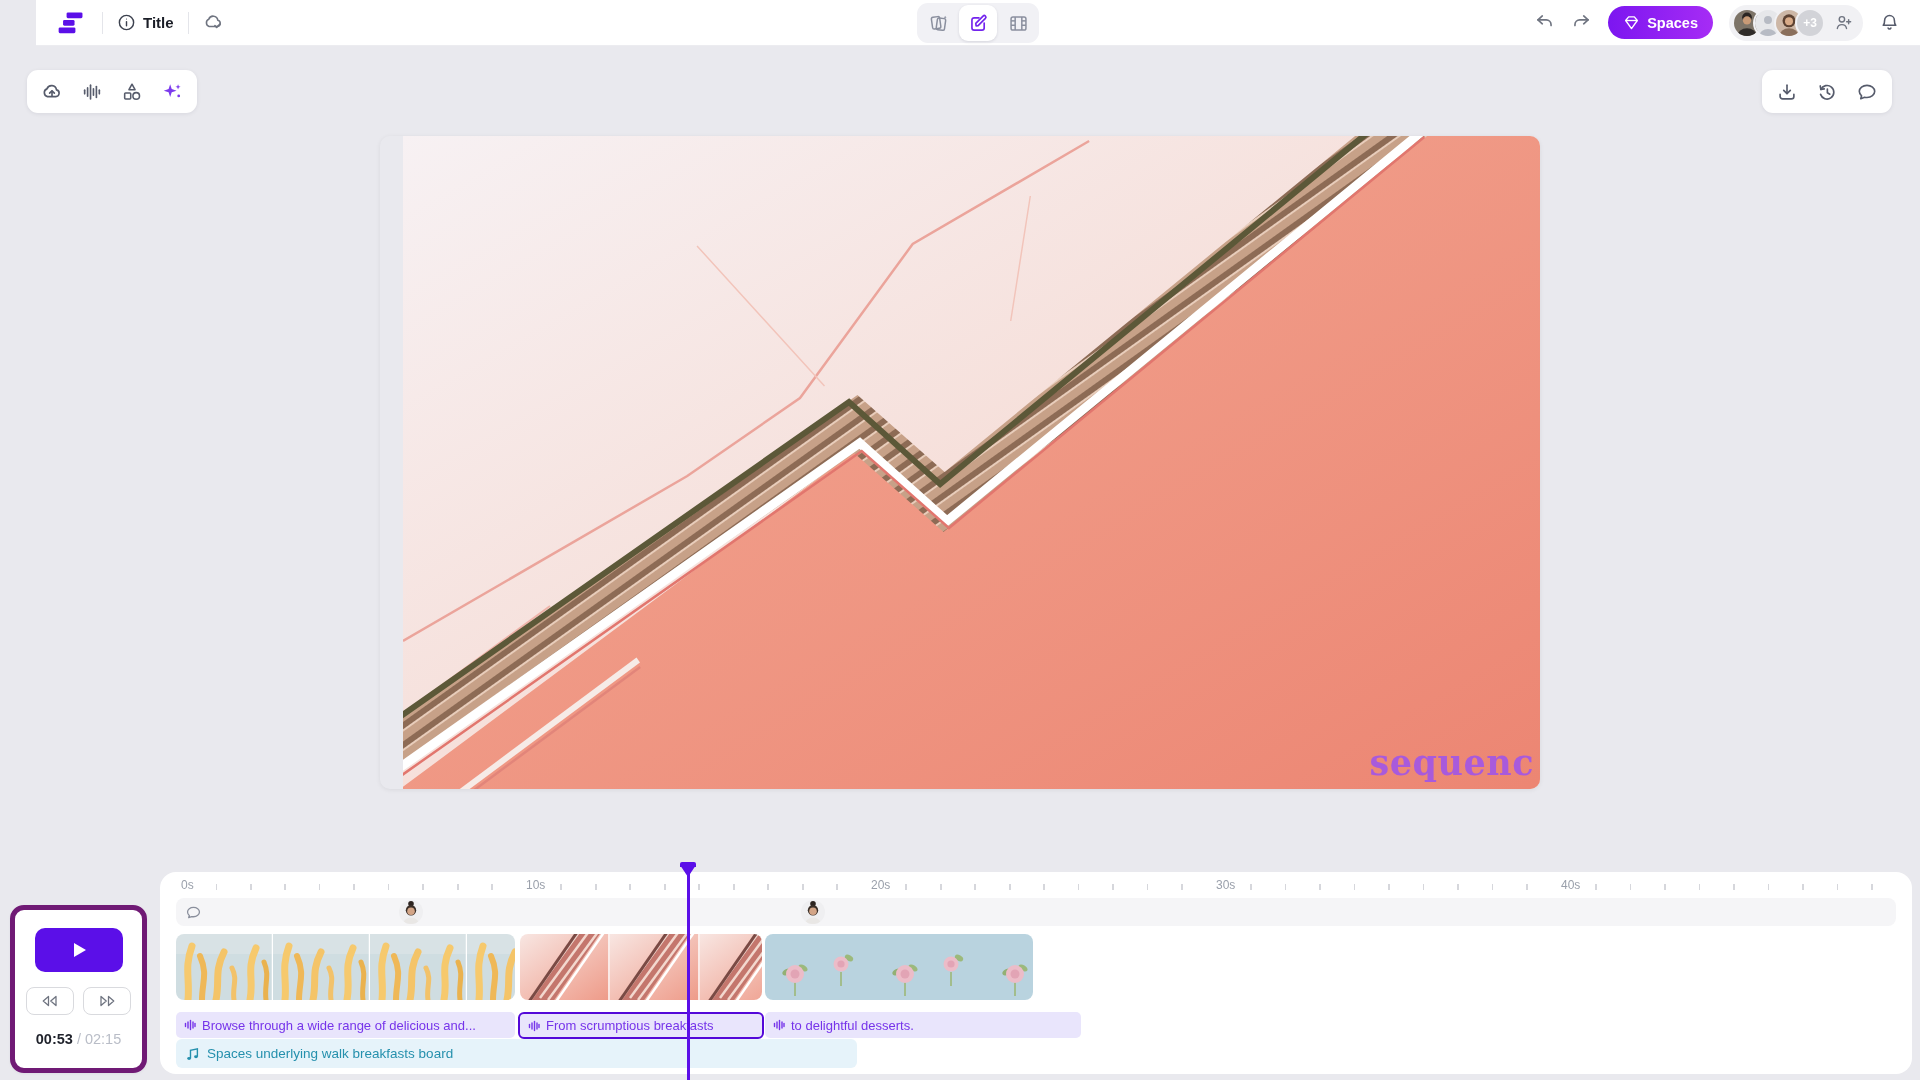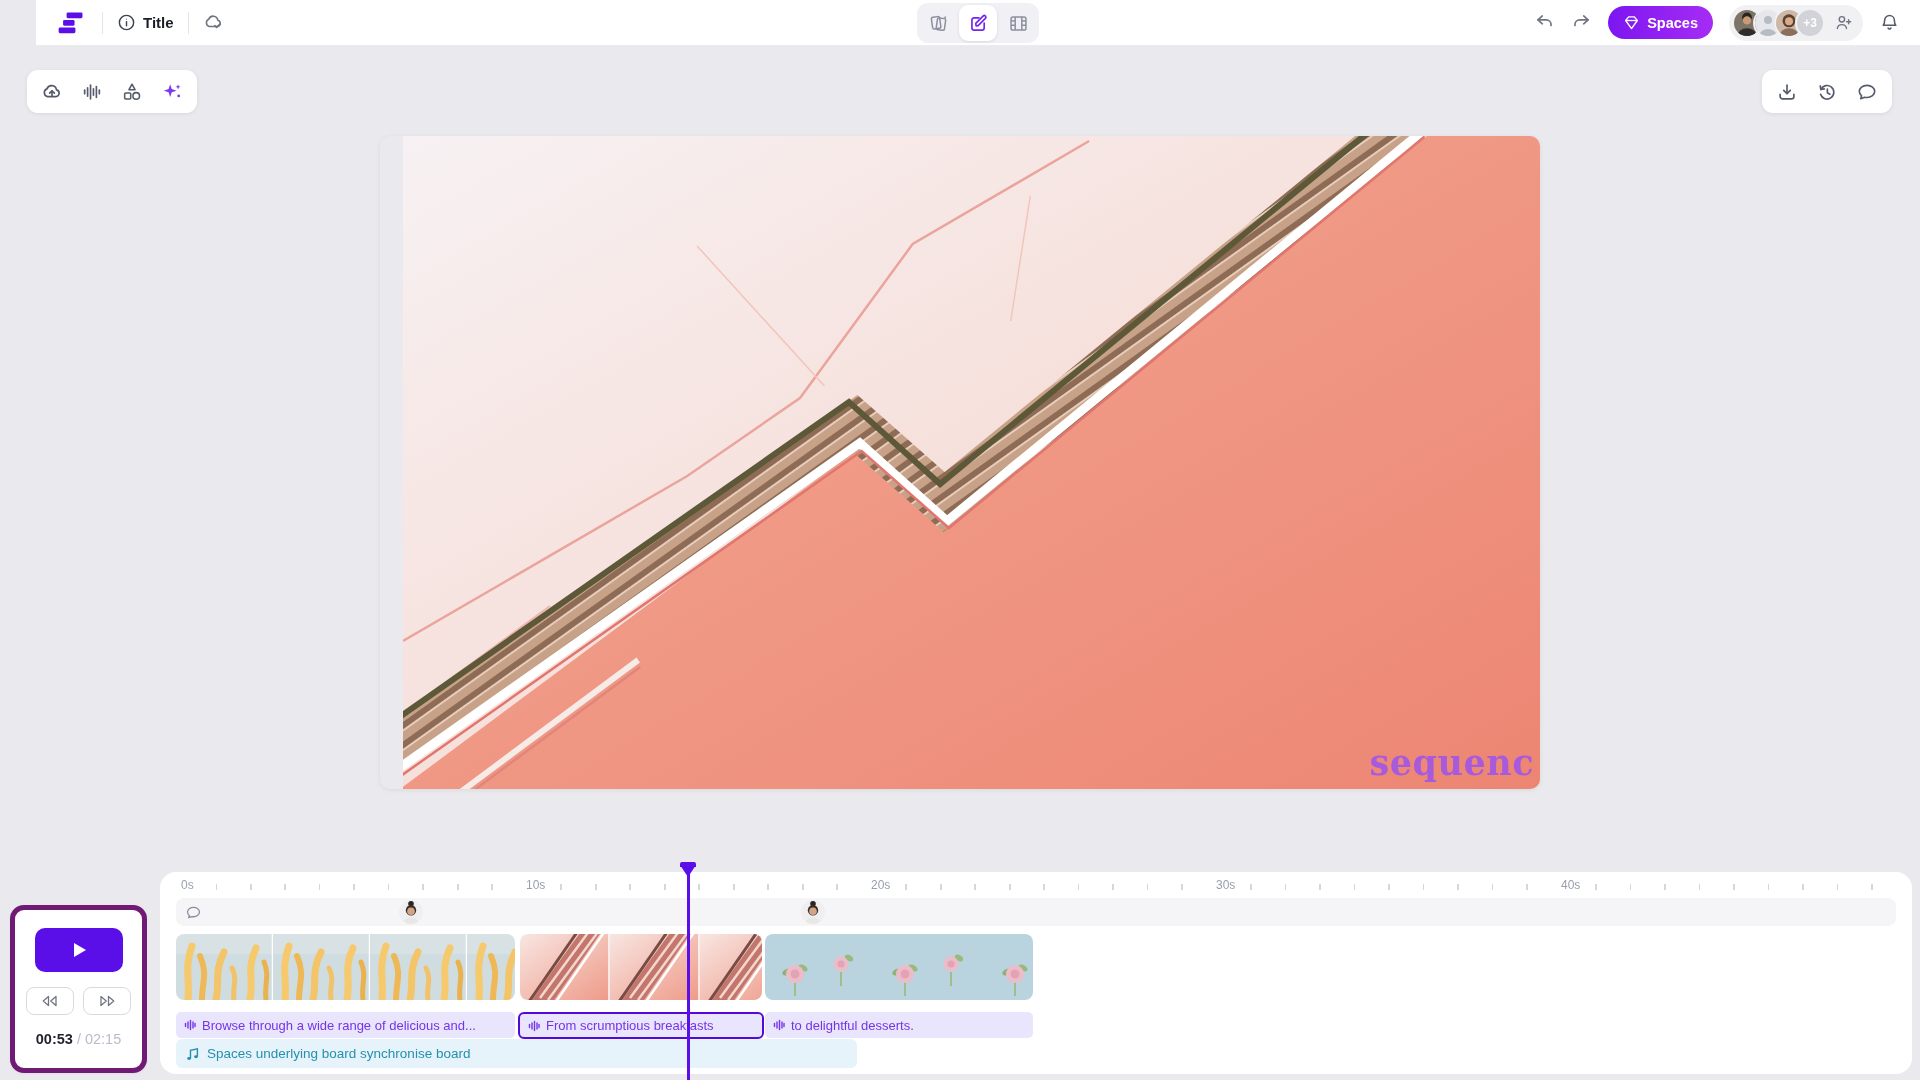--- a/index.html
+++ b/index.html
@@ -459,39 +459,39 @@
         <div class="caption-chip selected" style="left:358px; width:246px;">
           <svg width="12" height="12" viewBox="0 0 12 12" stroke="#7634ea" stroke-width="1.4" stroke-linecap="round">
             <line x1="1.5" y1="4.5" x2="1.5" y2="7.5"></line>
               <line x1="4" y1="3" x2="4" y2="9"></line>
             <line x1="6.5" y1="1.5" x2="6.5" y2="10.5"></line>
               <line x1="9" y1="3" x2="9" y2="9"></line>
               <line x1="11" y1="4.5" x2="11" y2="7.5"></line>
           </svg>
           <span>From scrumptious breakfasts</span>
         </div>
-        <div class="caption-chip" style="left:605px; width:268px;">
+        <div class="caption-chip" style="left:605px; width:316px;">
           <svg width="12" height="12" viewBox="0 0 12 12" stroke="#7634ea" stroke-width="1.4" stroke-linecap="round">
             <line x1="1.5" y1="4.5" x2="1.5" y2="7.5"></line>
               <line x1="4" y1="3" x2="4" y2="9"></line>
             <line x1="6.5" y1="1.5" x2="6.5" y2="10.5"></line>
               <line x1="9" y1="3" x2="9" y2="9"></line>
               <line x1="11" y1="4.5" x2="11" y2="7.5"></line>
           </svg>
           <span>to delightful desserts.</span>
         </div>
       </div>
 
       <div class="audio-chip">
         <svg width="14" height="15" viewBox="0 0 15 16">
           <path d="M4.8 13.2V4.6l7.4-1.5v8.3" fill="none" stroke="#2590ad" stroke-width="1.5"></path>
           <ellipse cx="3.3" cy="13.3" rx="2" ry="1.6" fill="#2590ad"></ellipse>
           <ellipse cx="10.7" cy="11.6" rx="2" ry="1.6" fill="#2590ad"></ellipse>
         </svg>
-        <span>Spaces underlying board synchronise board</span>
+        <span>Spaces underlying walk breakfasts board</span>
       </div>
     </div>
 
     <div class="playhead">
       <div class="playhead-cap"></div>
     </div>
 
   </div>
 </div>
 

